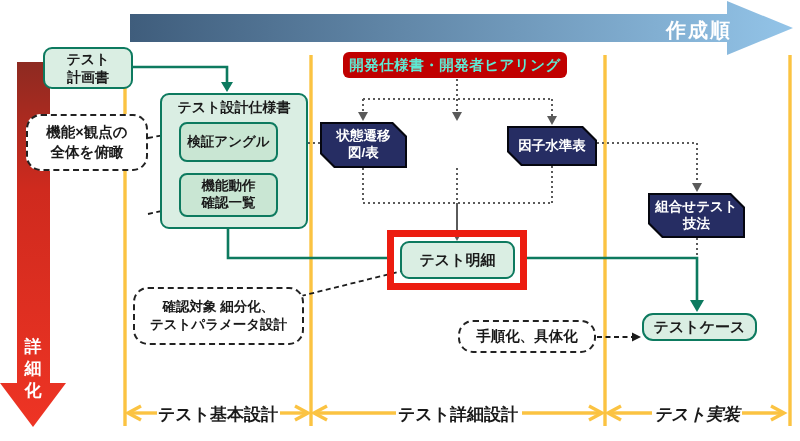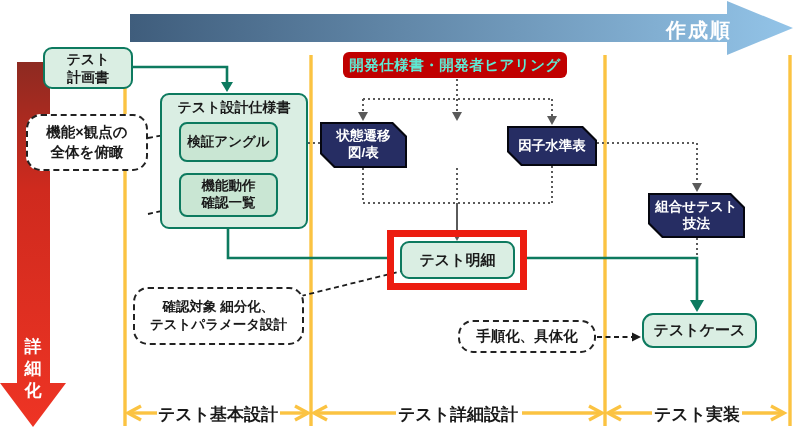--- a/index.html
+++ b/index.html
@@ -160,25 +160,25 @@
   </div>
   <div class="abs navy-outer" style="left:648px;top:193px;width:97px;height:45px;">
     <div class="navy-inner pre">組合せテスト
 技法</div>
   </div>
 
   <div class="abs" style="left:387px;top:230px;width:140px;height:60px;border:7px solid #ec1c10;">
     <div class="abs greenbox center" style="left:6px;top:4px;width:115px;height:38px;font-size:15px;">テスト明細</div>
   </div>
 
-  <div class="abs greenbox center" style="left:642px;top:313px;width:115px;height:35px;font-size:15px;border-radius:11px;">テストケース</div>
+  <div class="abs greenbox center" style="left:642px;top:313px;width:115px;height:28px;font-size:15px;border-radius:11px;">テストケース</div>
 
   <div class="abs callout center pre" style="left:26px;top:114px;width:122px;height:57px;">機能×観点の
 全体を俯瞰</div>
   <div class="abs callout center pre" style="left:133px;top:287px;width:171px;height:58px;font-size:13.5px;">確認対象 細分化、
 テストパラメータ設計</div>
   <div class="abs callout center" style="left:458px;top:320px;width:138px;height:33px;">手順化、具体化</div>
 
   <div class="abs phase" style="left:143px;top:403px;width:150px;">テスト基本設計</div>
   <div class="abs phase" style="left:383px;top:403px;width:150px;">テスト詳細設計</div>
-  <div class="abs phase" style="left:622px;top:403px;width:150px;">テスト実装</div>
+  <div class="abs phase" style="left:622px;top:403px;width:150px;font-style:italic;">テスト実装</div>
 
 </div>
 
 </body></html>

